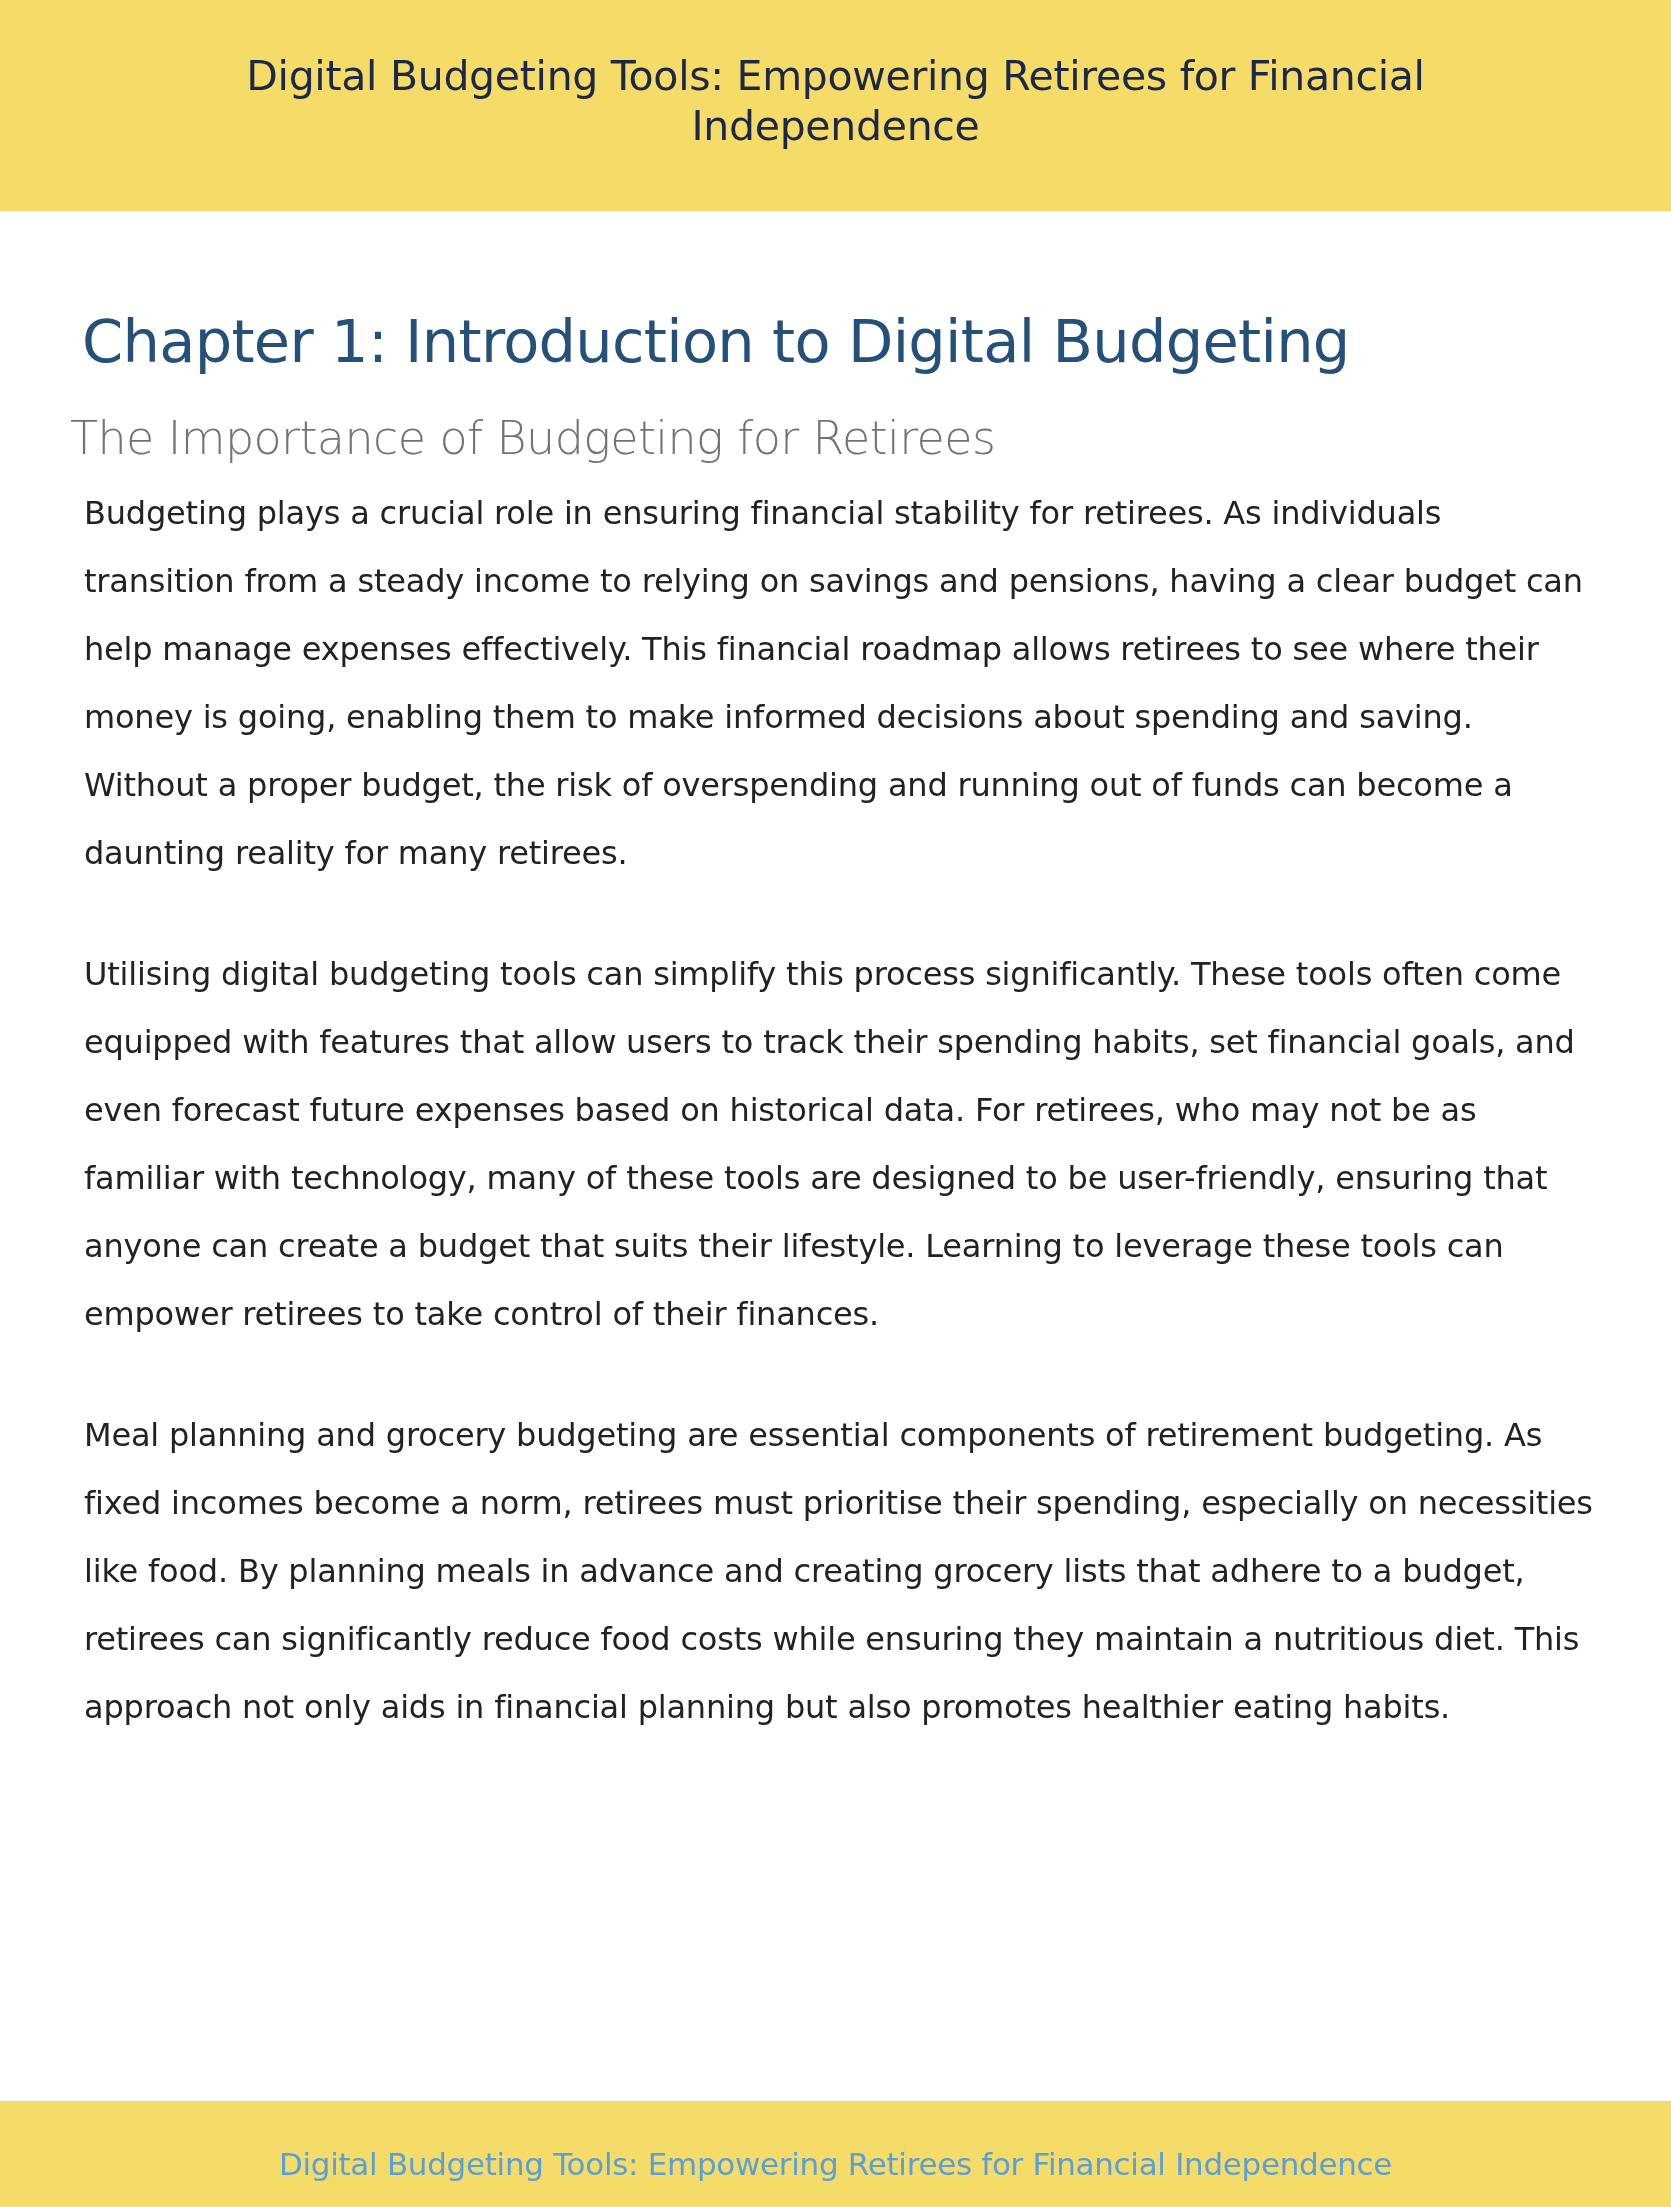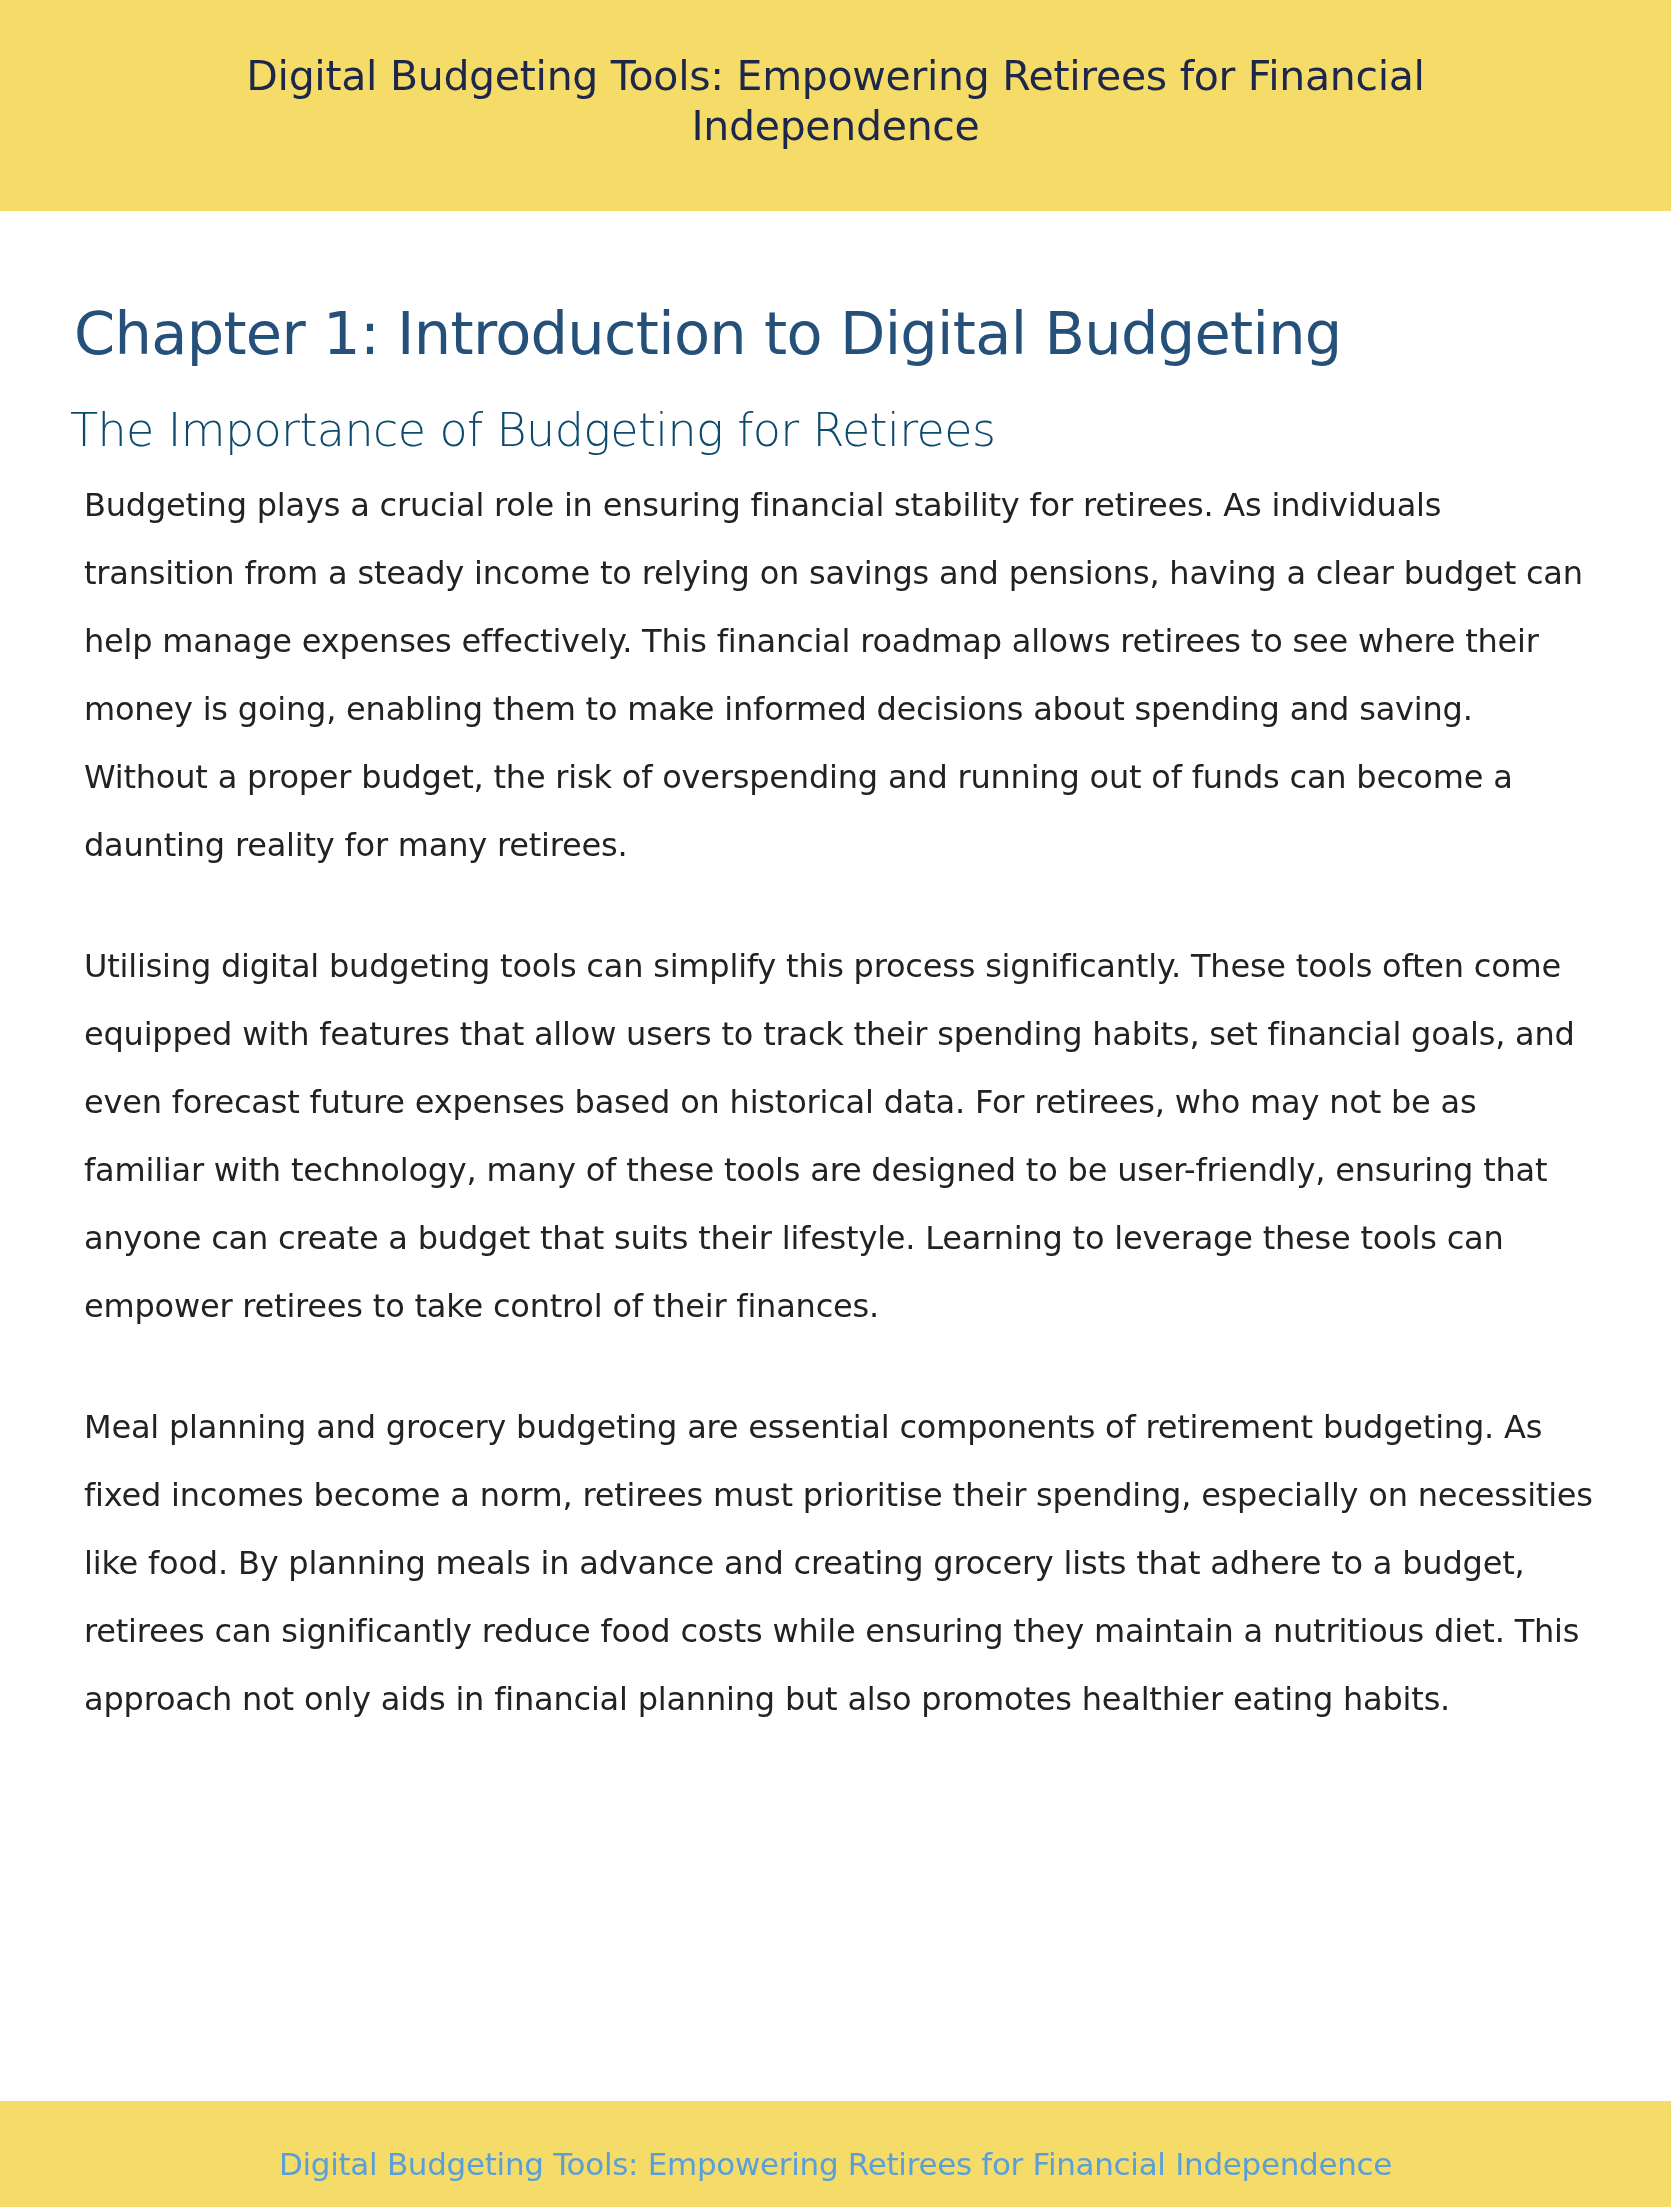--- a/index.html
+++ b/index.html
@@ -36,32 +36,32 @@
       line-height: 50px;
       letter-spacing: -0.3px;
     }
     .content {
       position: absolute;
       left: 70px;
       top: 288px;
       width: 1540px;
     }
     .chapter-title {
-      margin: 4px;
+      margin: 12px;
       color: #25507a;
       font-family: "DejaVu Sans", sans-serif;
       font-size: 59px;
       font-weight: 500;
       line-height: 83px;
       letter-spacing: -0.7px;
     }
     .section-title {
       margin: 0;
       margin-top: 26px;
-      color: #0c4a6e;
+      color: #737373;
       font-family: "DejaVu Sans", sans-serif;
       font-size: 46px;
       font-weight: 300;
       line-height: 59px;
       letter-spacing: -0.6px;
     }
     .paragraph {
       margin: 14px;
       margin-top: 11px;
       color: #222222;

